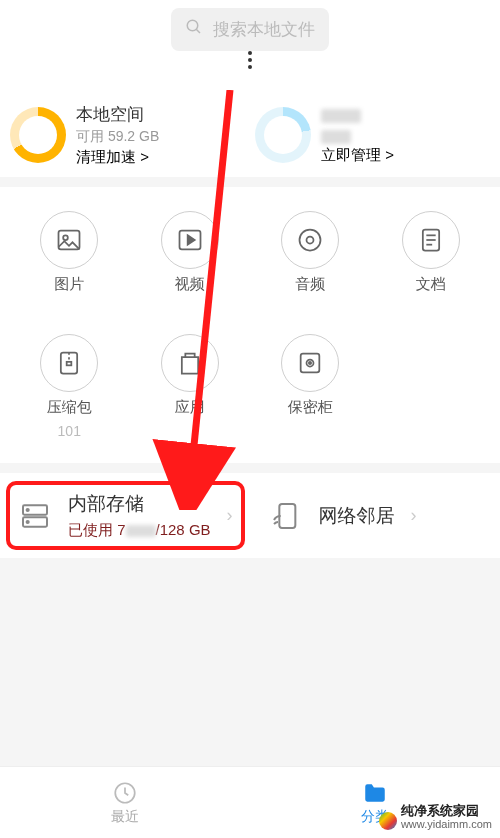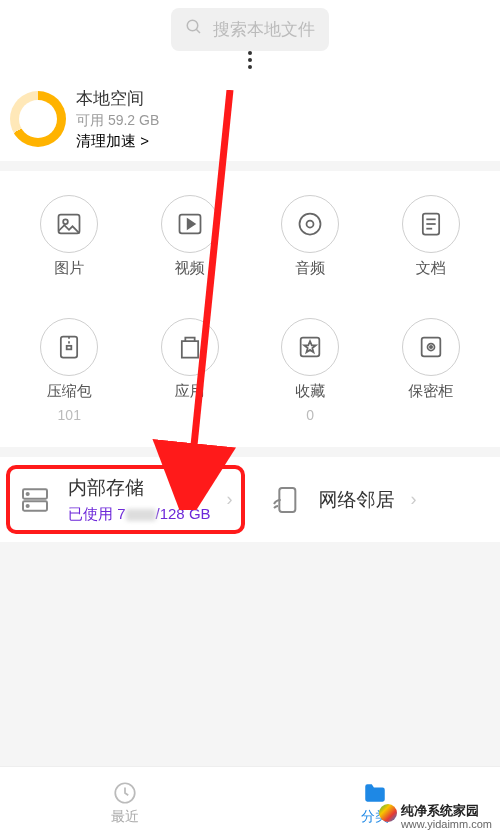--- a/index.html
+++ b/index.html
@@ -43,20 +43,21 @@
       display: flex;
       padding: 10px;
       background: #fff;
       gap: 10px;
     }
     .storage-card {
       flex: 1;
       display: flex;
       align-items: center;
       gap: 10px;
+      margin-top: 16px;
     }
     .ring {
       width: 56px; height: 56px;
       border-radius: 50%;
       display: flex; align-items: center; justify-content: center;
       flex-shrink: 0;
     }
     .ring-yellow {
       background: conic-gradient(#ffb300 0deg, #ffb300 240deg, #ffe8b8 240deg, #ffe8b8 360deg);
     }
@@ -95,21 +96,21 @@
     .list-item {
       display: flex;
       align-items: center;
       padding: 18px;
       gap: 16px;
       position: relative;
     }
     .list-item .lead-icon { width: 34px; height: 34px; display: flex; align-items: center; justify-content: center; }
     .list-text { flex: 1; display: flex; flex-direction: column; gap: 4px; }
     .list-title { font-size: 19px; color: #333; }
-    .list-sub { font-size: 15px; color: #6d28d9; }
+    .list-sub { font-size: 15px; color: #7f1d1d; }
     .chev { color: #ccc; font-size: 18px; }
     .highlight-box {
       position: absolute;
       top: 8px; left: 6px; right: 6px; bottom: 8px;
       border: 4px solid #ff1a1a;
       border-radius: 10px;
       pointer-events: none;
     }
     .tabbar {
       position: absolute;
@@ -130,21 +131,21 @@
     .tab-cats { color: #1e88e5; }
     .arrow-svg {
       position: absolute;
       top: 90px; left: 130px;
       pointer-events: none;
       z-index: 5;
     }
     .watermark {
       position: absolute;
       right: 8px; bottom: 8px;
-      display: flex; align-items: flex-start; gap: 4px;
+      display: flex; align-items: flex-end; gap: 4px;
       z-index: 10;
     }
     .wm-logo {
       width: 18px; height: 18px; border-radius: 50%;
       background: linear-gradient(135deg,#3bb54a,#f7c600,#e53935,#1e88e5);
     }
     .wm-text { display: flex; flex-direction: column; line-height: 1.1; }
     .wm-main { font-size: 13px; font-weight: 600; color: #222; }
     .wm-sub { font-size: 11px; color: #666; }
   </style>
@@ -172,20 +173,30 @@
   <div class="storage-card">
     <div class="ring ring-yellow">
         <div class="ring-inner"></div>
       </div>
     <div class="card-lines">
       <div class="card-title">本地空间</div>
       <div class="card-sub">可用 59.2 GB</div>
       <div class="card-action">清理加速 &gt;</div>
     </div>
   </div>
+  <div class="storage-card">
+    <div class="ring ring-blue">
+        <div class="ring-inner"></div>
+      </div>
+    <div class="card-lines">
+      <div class="card-title"><span class="blur-box"></span></div>
+      <div class="card-sub"><span class="blur-box" style="width:30px"></span></div>
+      <div class="card-action">立即管理 &gt;</div>
+    </div>
+  </div>
 </div>
 
 <div class="sep"></div>
 
 <div class="cat-grid">
   <div class="cat">
     <div class="cat-circle">
       <svg width="28" height="28" viewBox="0 0 24 24" fill="none" stroke="#666" stroke-width="1.5">
           <rect x="3" y="4" width="18" height="16" rx="2"></rect>
           <circle cx="9" cy="10" r="2"></circle>
@@ -240,30 +251,20 @@
   </div>
   <div class="cat">
     <div class="cat-circle">
       <svg width="28" height="28" viewBox="0 0 24 24" fill="none" stroke="#666" stroke-width="1.5">
           <path d="M5 7h14v14H5z"></path>
           <path d="M8 7V4h8v3"></path>
         </svg>
     </div>
     <div class="cat-label">应用</div>
     <div class="cat-count"></div>
-  </div>
-  <div class="cat">
-    <div class="cat-circle">
-      <svg width="28" height="28" viewBox="0 0 24 24" fill="none" stroke="#666" stroke-width="1.5">
-          <rect x="4" y="4" width="16" height="16" rx="2"></rect>
-          <polygon points="12,7 13.5,10.5 17,10.5 14,13 15,16.5 12,14.5 9,16.5 10,13 7,10.5 10.5,10.5"></polygon>
-        </svg>
-    </div>
-    <div class="cat-label">收藏</div>
-    <div class="cat-count">0</div>
   </div>
   <div class="cat">
     <div class="cat-circle">
       <svg width="28" height="28" viewBox="0 0 24 24" fill="none" stroke="#666" stroke-width="1.5">
           <rect x="4" y="4" width="16" height="16" rx="2"></rect>
           <circle cx="12" cy="12" r="3"></circle>
           <circle cx="12" cy="12" r="1" fill="#666"></circle>
         </svg>
     </div>
     <div class="cat-label">保密柜</div>

